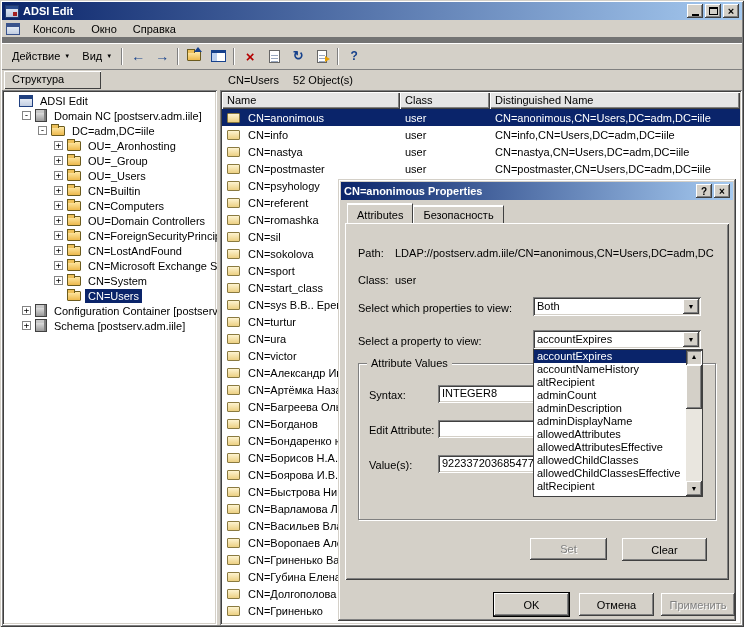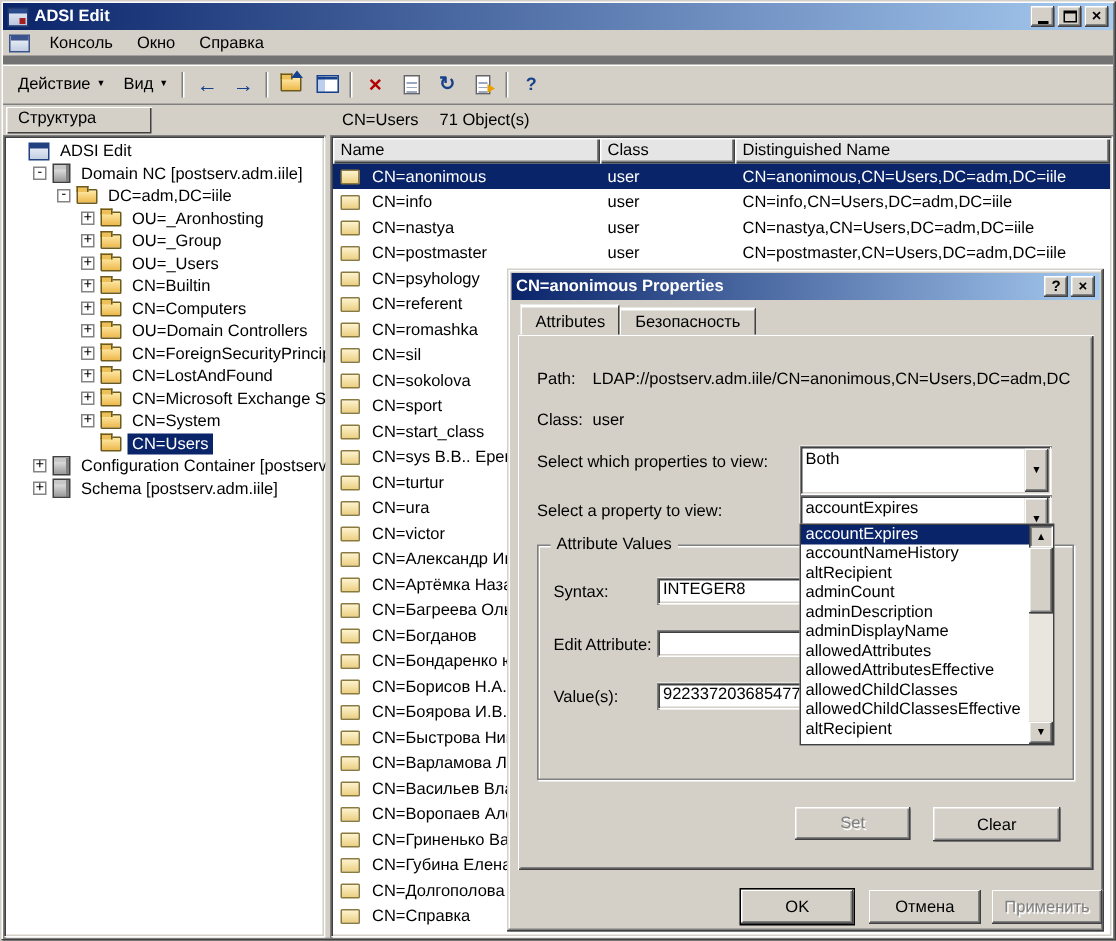--- a/index.html
+++ b/index.html
@@ -86,21 +86,21 @@
   .dlg-title{flex:1;white-space:nowrap;overflow:hidden;}
   .dlg-btn{width:16px;height:14px;margin-left:2px;background:#d4d0c8;color:#000;font-weight:bold;font-size:10px;display:flex;align-items:center;justify-content:center;
     box-shadow:inset -1px -1px 0 #404040,inset 1px 1px 0 #fff,inset -2px -2px 0 #808080,inset 2px 2px 0 #d4d0c8;}
   .tabs{position:absolute;left:9px;top:26px;display:flex;z-index:3;}
   .tab{position:relative;height:18px;padding:3px 9px;background:#d4d0c8;border:1px solid;border-color:#fff #404040 #d4d0c8 #fff;border-bottom:none;box-shadow:inset 0 1px 0 #fff;}
   .tab.active{height:20px;top:-2px;padding-top:5px;z-index:4;}
   .page{position:absolute;left:7px;right:7px;top:44px;height:357px;background:#d4d0c8;
     box-shadow:inset 1px 1px 0 #fff,inset -1px -1px 0 #404040,inset 2px 2px 0 #d4d0c8,inset -2px -2px 0 #808080;}
   .plabel,.pvalue,.glabel{position:absolute;white-space:nowrap;}
   .pvalue{overflow:hidden;}
-  .combo{position:absolute;height:33px;display:flex;background:#fff;
+  .combo{position:absolute;height:19px;display:flex;background:#fff;
     box-shadow:inset 1px 1px 0 #808080,inset -1px -1px 0 #fff,inset 2px 2px 0 #404040,inset -2px -2px 0 #d4d0c8;}
   .combo-text{flex:1;padding:3px 4px;white-space:nowrap;overflow:hidden;}
   .combo-btn{width:16px;margin:2px;background:#d4d0c8;display:flex;align-items:center;justify-content:center;font-size:7px;
     box-shadow:inset -1px -1px 0 #404040,inset 1px 1px 0 #fff,inset -2px -2px 0 #808080,inset 2px 2px 0 #d4d0c8;}
   .groupbox{position:absolute;left:13px;top:140px;width:358px;height:157px;border:1px solid #808080;box-shadow:inset 1px 1px 0 #fff,1px 1px 0 #fff;}
   .group-label{position:absolute;left:8px;top:-7px;background:#d4d0c8;padding:0 4px;}
   .field{position:absolute;height:18px;padding:2px 4px;white-space:nowrap;overflow:hidden;background:#fff;
     box-shadow:inset 1px 1px 0 #808080,inset -1px -1px 0 #fff,inset 2px 2px 0 #404040,inset -2px -2px 0 #d4d0c8;}
   .dropdown{position:absolute;left:188px;top:126px;width:170px;height:148px;background:#fff;border:1px solid #404040;display:flex;z-index:20;}
   .dd-items{flex:1;overflow:hidden;min-width:0;}
@@ -266,21 +266,21 @@
             <span class="expand-box">+</span>
             <span class="tico ico-server"></span>
             <span class="tree-label">Schema [postserv.adm.iile]</span>
           </div>
         </div>
     </div>
     <div class="splitter"></div>
     <div class="right-pane">
       <div class="pane-header result-header">
         <span>CN=Users</span>
-        <span>71 Object(s)</span>
+        <span>52 Object(s)</span>
       </div>
       <div class="list">
         <div class="col-headers" id="colheads">
             <div class="col-head" style="width: 178px;">Name</div>
             <div class="col-head" style="width: 90px;">Class</div>
             <div class="col-head" style="flex: 1 1 0%;">Distinguished Name</div>
           </div>
         <div class="rows" id="rows">
             <div class="lrow sel">
               <div class="cell cname">
@@ -510,21 +510,21 @@
               <div class="cell cname">
                 <span class="tico ico-obj"></span>
                 <span>CN=Долгополова</span>
               </div>
               <div class="cell cclass"></div>
               <div class="cell cdn"></div>
             </div>
             <div class="lrow">
               <div class="cell cname">
                 <span class="tico ico-obj"></span>
-                <span>CN=Справка</span>
+                <span>CN=Гриненько</span>
               </div>
               <div class="cell cclass"></div>
               <div class="cell cdn"></div>
             </div>
           </div>
       </div>
     </div>
   </div>
 
   <div class="dialog">

